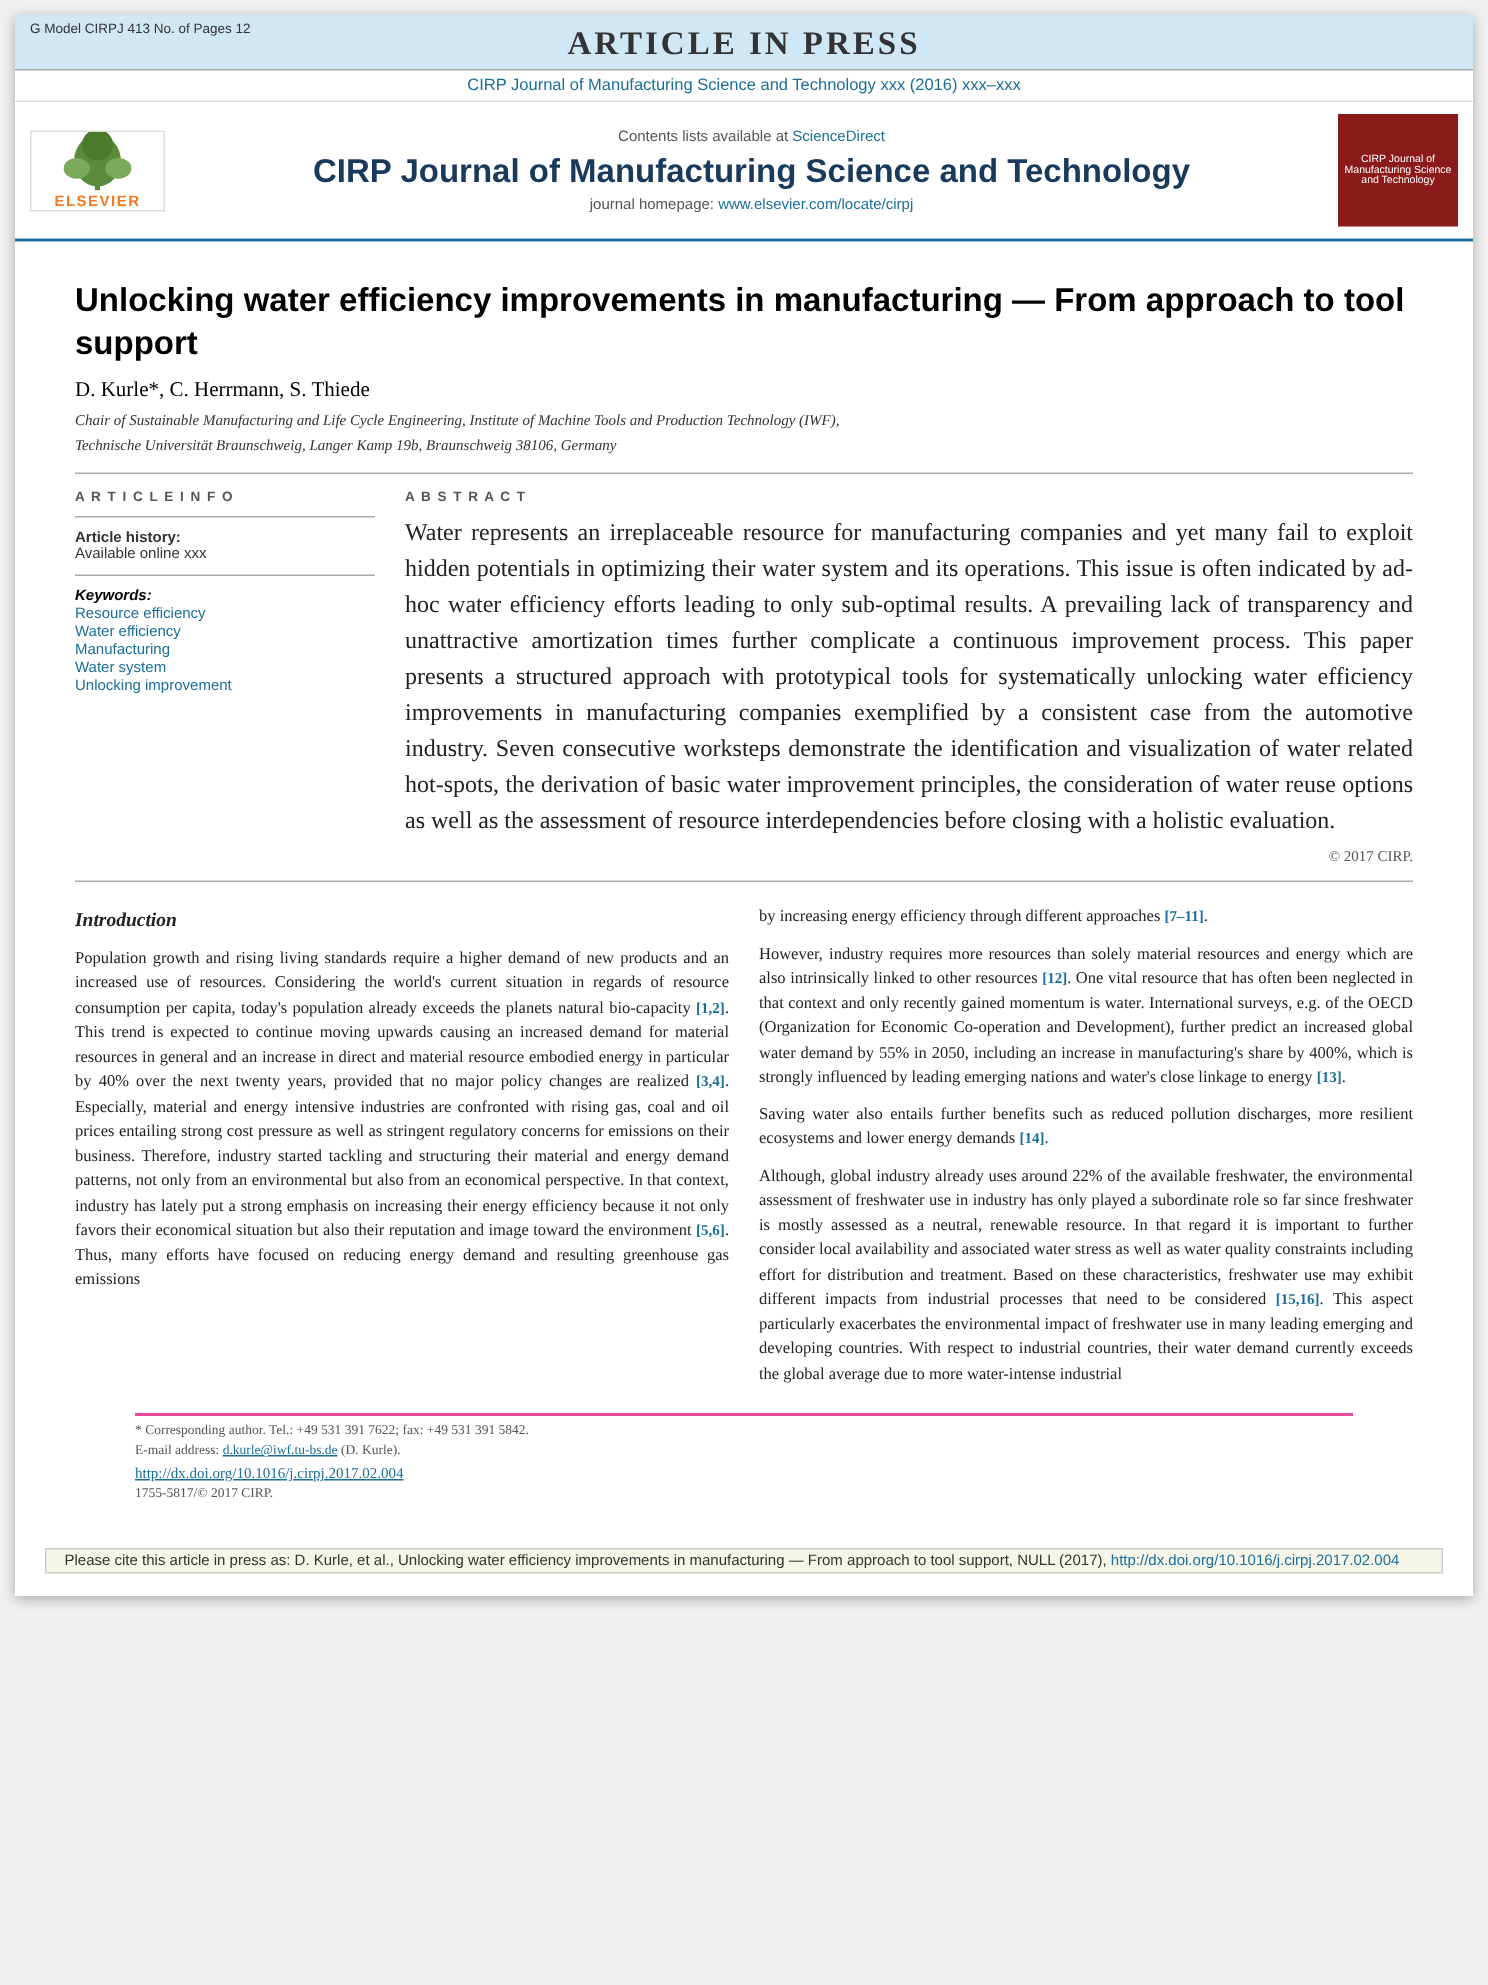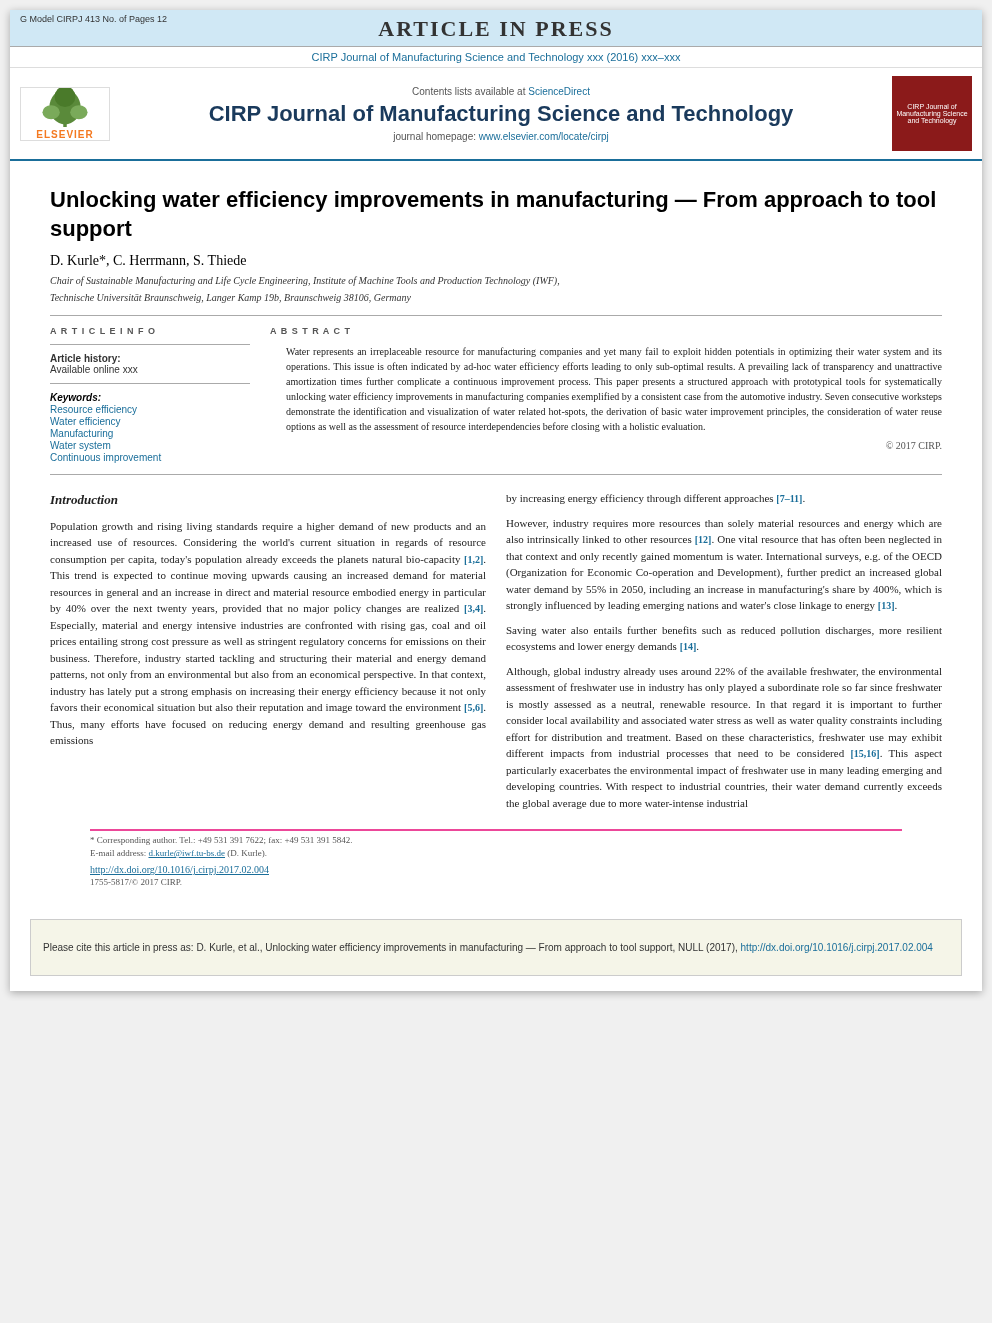--- a/index.html
+++ b/index.html
@@ -216,25 +216,24 @@
     .abstract-section h3 {
       font-size: 9px;
       font-weight: bold;
       letter-spacing: 1px;
       text-transform: uppercase;
       color: #555;
       margin-bottom: 8px;
       font-family: Arial, sans-serif;
     }
     .abstract-text {
-      font-size: 10px;
+      font-size: 16px;
       line-height: 1.5;
       text-align: justify;
       color: #222;
-      margin-left: 16px;
     }
     .abstract-copyright {
       text-align: right;
       font-size: 10px;
       margin-top: 6px;
       color: #555;
     }
 
     
     .body-content {
@@ -280,21 +279,21 @@
     }
     .footer-links {
       color: #1a6e9a;
     }
 
     
     .citation-bar {
       background: #f5f5e8;
       border: 1px solid #ccc;
       margin: 10px 20px 15px 20px;
-      padding: 20px 12px;
+      padding: 0 12px;
       font-size: 10px;
       font-family: Arial, sans-serif;
       color: #333;
       line-height: 1.5;
     }
     .citation-bar a {
       color: #1a6e9a;
       text-decoration: none;
     }
   </style>
@@ -355,21 +354,21 @@
         <h3>A R T I C L E   I N F O</h3>
         <div class="info-divider"></div>
         <div class="info-label">Article history:</div>
         <div class="info-value">Available online xxx</div>
         <div class="info-divider"></div>
         <div class="keywords-label">Keywords:</div>
         <div class="keyword-item">Resource efficiency</div>
         <div class="keyword-item">Water efficiency</div>
         <div class="keyword-item">Manufacturing</div>
         <div class="keyword-item">Water system</div>
-        <div class="keyword-item">Continuous improvement</div>
+        <div class="keyword-item">Unlocking improvement</div>
       </div>
 
       <div class="abstract-section">
         <h3>A B S T R A C T</h3>
         <div class="abstract-text">Water represents an irreplaceable resource for manufacturing companies and yet many fail to exploit hidden potentials in optimizing their water system and its operations. This issue is often indicated by ad-hoc water efficiency efforts leading to only sub-optimal results. A prevailing lack of transparency and unattractive amortization times further complicate a continuous improvement process. This paper presents a structured approach with prototypical tools for systematically unlocking water efficiency improvements in manufacturing companies exemplified by a consistent case from the automotive industry. Seven consecutive worksteps demonstrate the identification and visualization of water related hot-spots, the derivation of basic water improvement principles, the consideration of water reuse options as well as the assessment of resource interdependencies before closing with a holistic evaluation.</div>
         <div class="abstract-copyright">© 2017 CIRP.</div>
       </div>
     </div>
 
     <hr class="divider-line">

